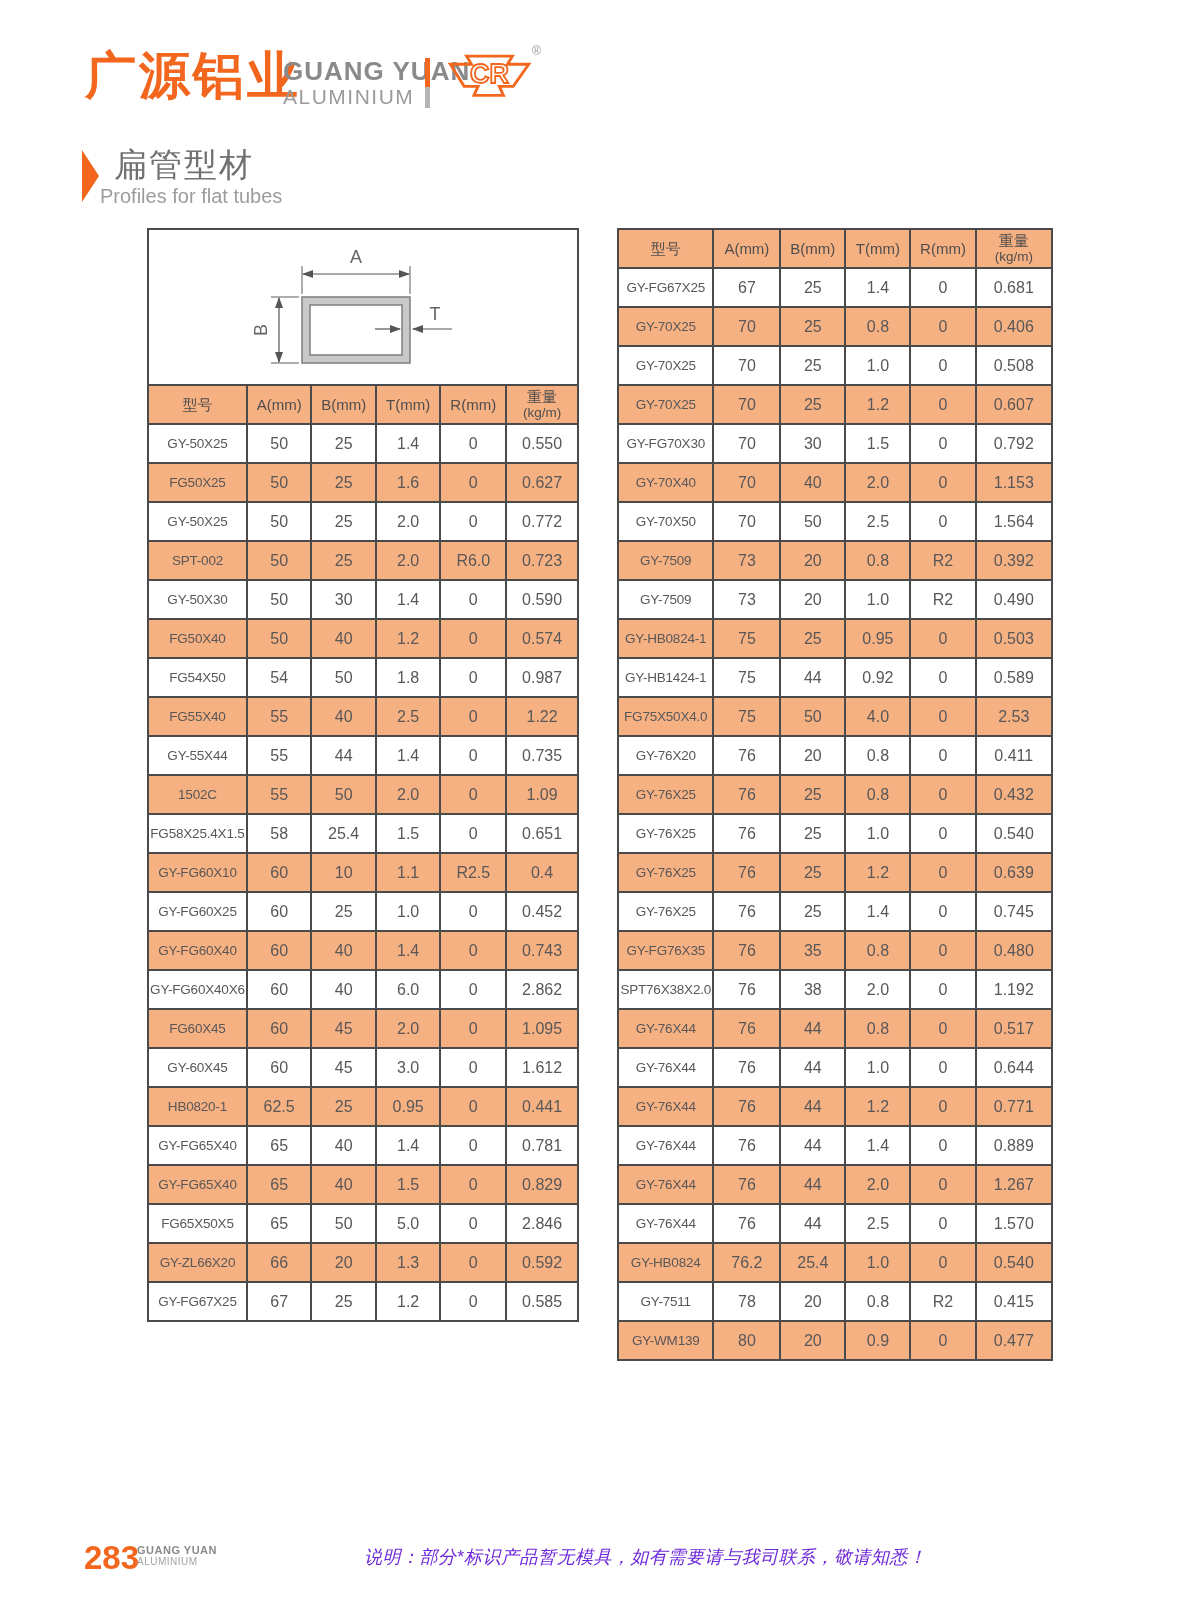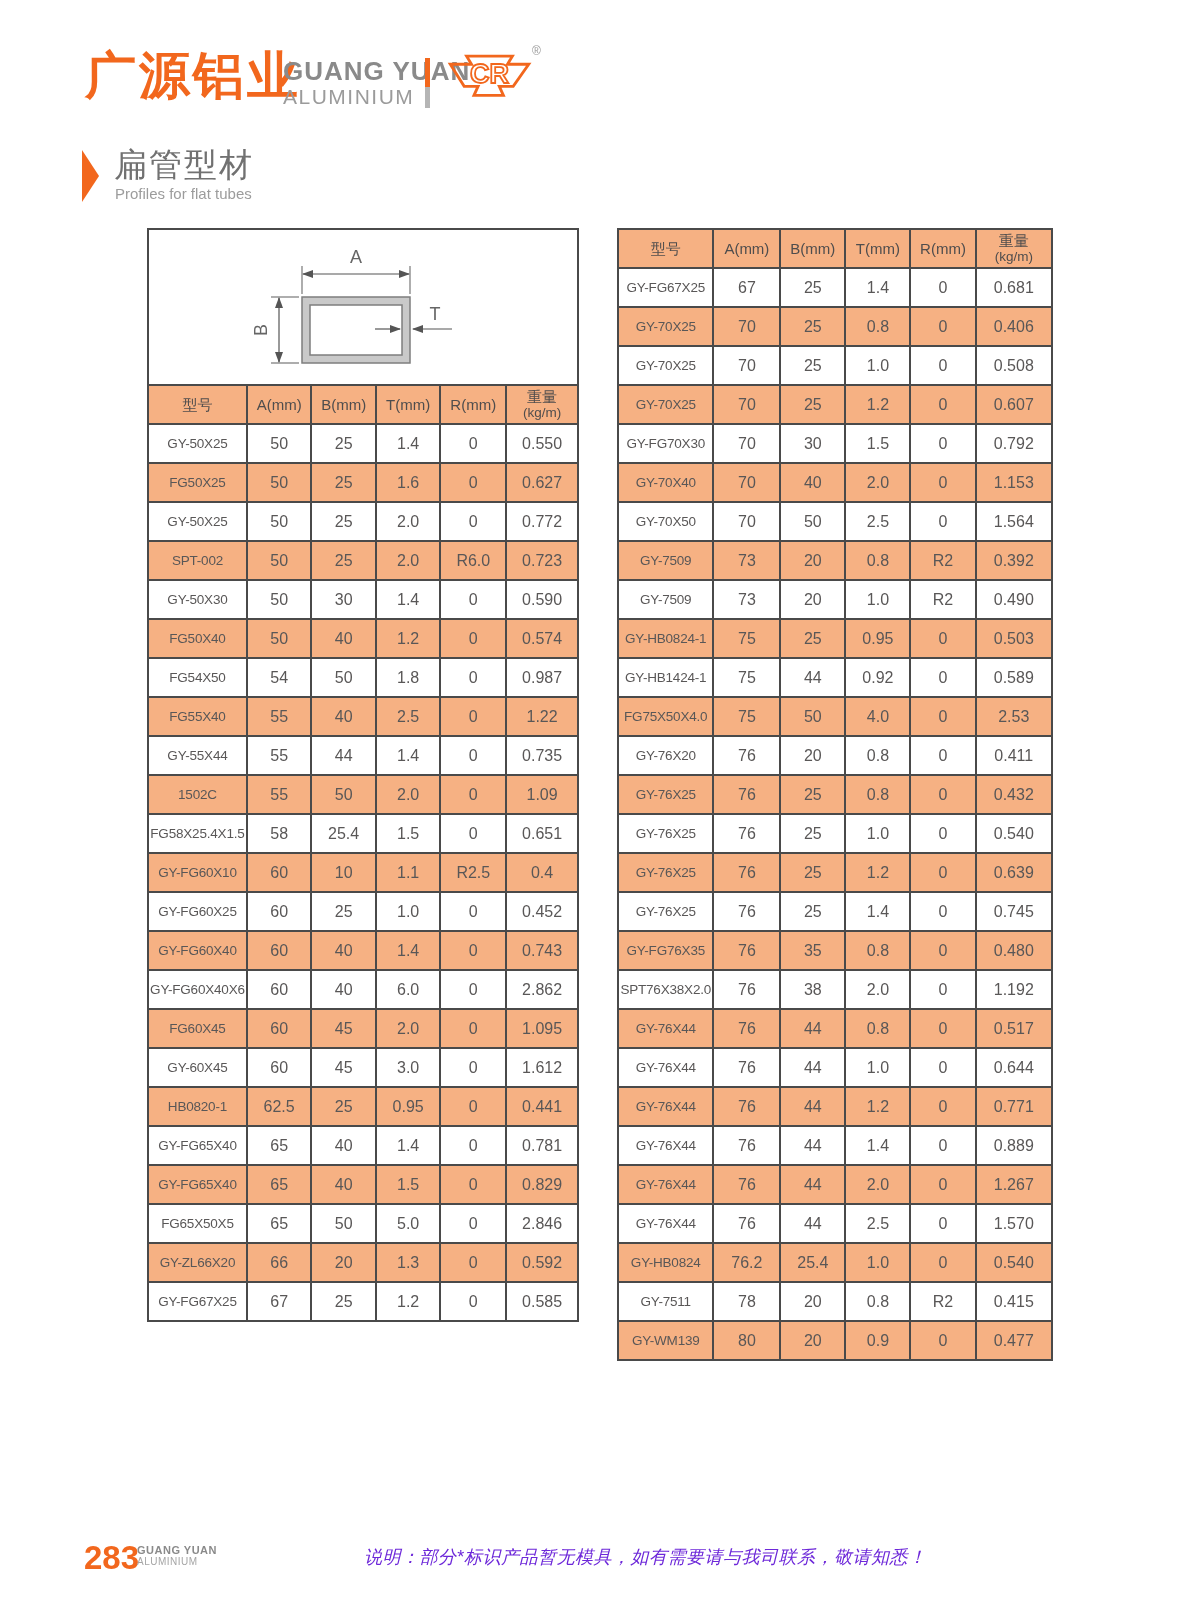--- a/index.html
+++ b/index.html
@@ -39,21 +39,21 @@
   .sec-arrow{
     position:absolute;left:82px;top:150px;width:0;height:0;
     border-left:17px solid var(--brand-orange);
     border-top:26px solid transparent;border-bottom:26px solid transparent;
   }
   .sec-title{
     position:absolute;left:114px;top:148px;font-size:33px;font-weight:normal;
     color:var(--title-gray);letter-spacing:2px;line-height:1;
   }
   .sec-sub{
-    position:absolute;left:115px;top:186px;font-size:15px;
+    position:absolute;left:100px;top:186px;font-size:20px;
     color:var(--subtitle-gray);line-height:1;
   }
   
   .table-wrap{position:absolute;top:228px;}
   .table-wrap.left{left:147px;width:432px;}
   .table-wrap.right{left:617px;width:436px;}
   table.spec{border-collapse:collapse;table-layout:fixed;width:100%;}
   .spec th,.spec td{
     border:2px solid var(--border-gray);height:37px;text-align:center;
     vertical-align:middle;color:var(--cell-text);font-size:16px;padding:0;

